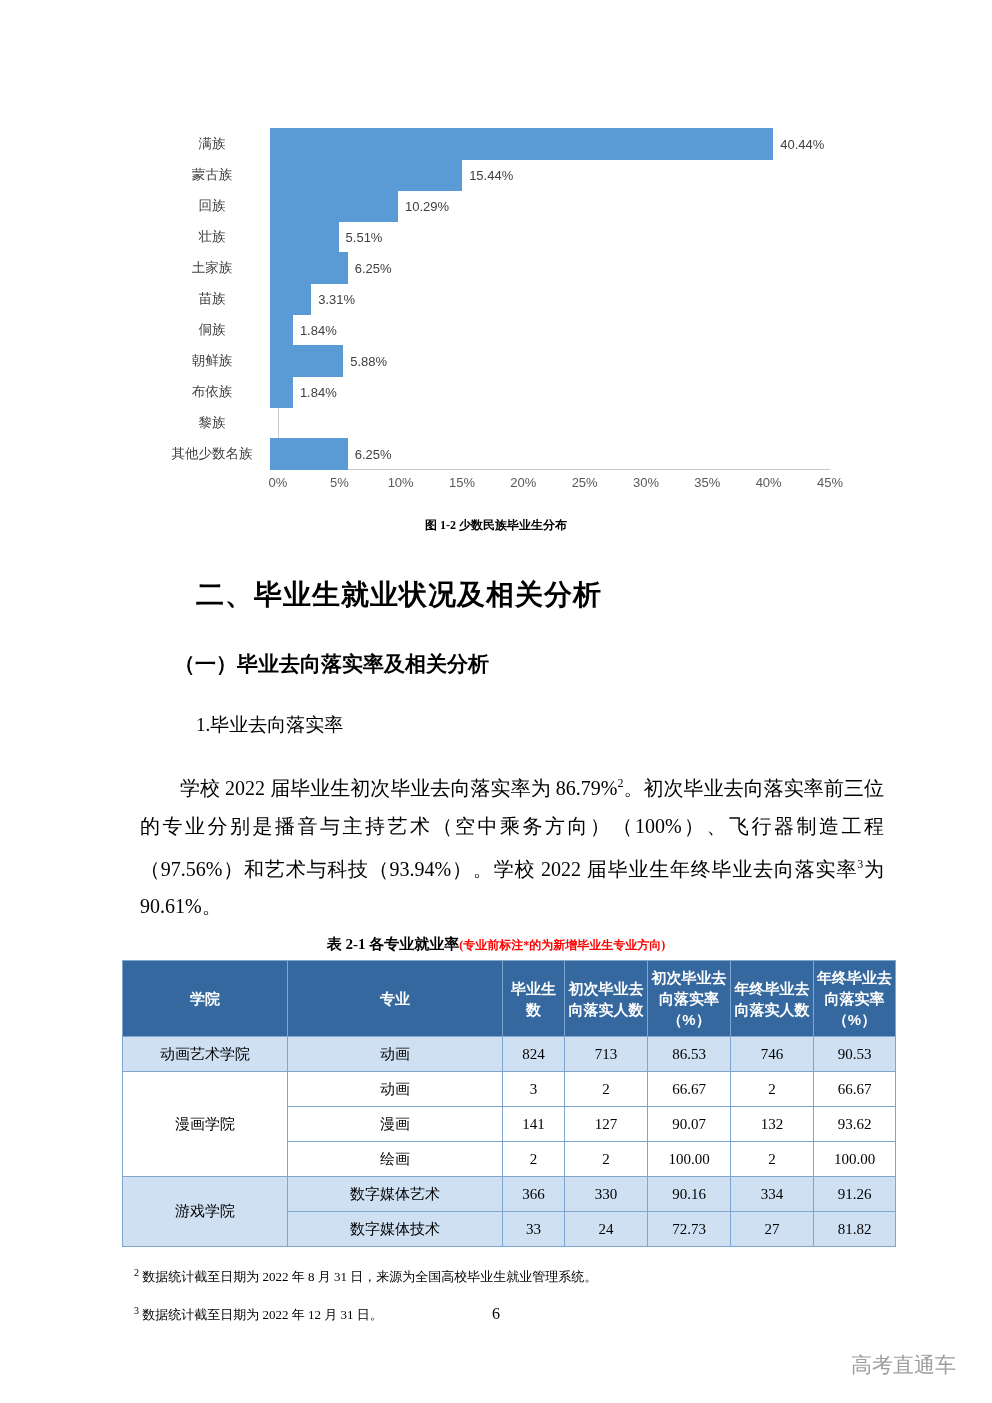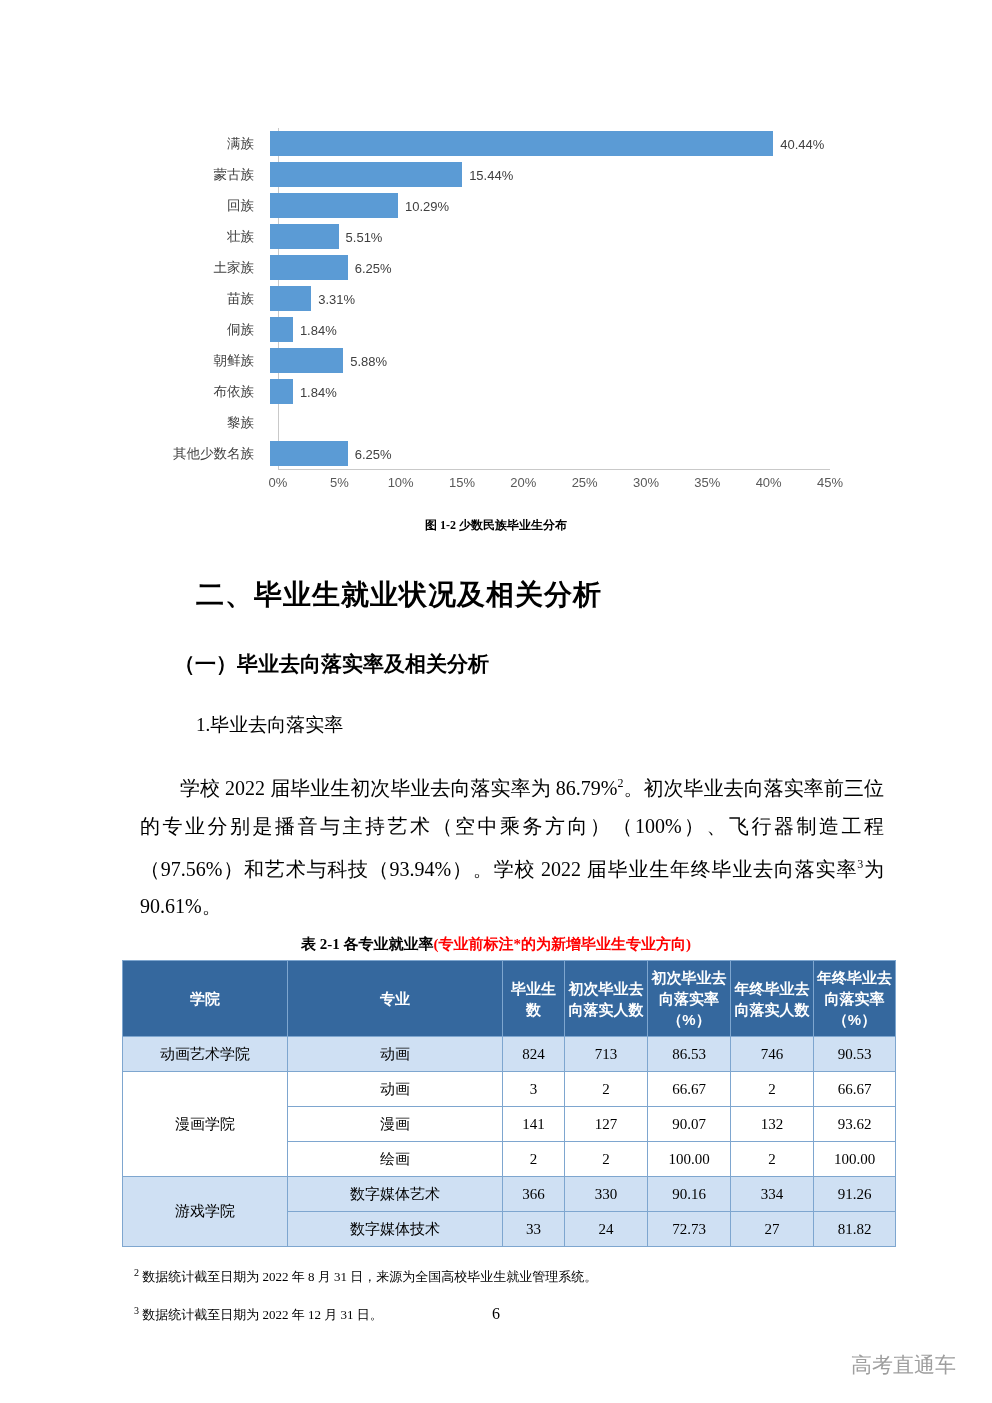--- a/index.html
+++ b/index.html
@@ -10,24 +10,24 @@
     font-family:"Liberation Serif", serif; color:#000;
   }
 
   
   .chart { position:relative; margin:128px 0 0 170px; width:660px; }
   .plot { position:relative; }
   .axis-y { position:absolute; left:108px; top:0; height:341px; border-left:1px solid #c9c9c9; }
   .axis-x { position:absolute; left:108px; right:0; top:341px; border-top:1px solid #c9c9c9; }
   .crow { display:flex; align-items:center; height:31px; }
   .clabel {
-    width:100px; padding-right:16px; flex-shrink:0; text-align:right;
+    width:100px; padding-right:16px; flex-shrink:0; text-align:center;
     font-family:"Liberation Sans", sans-serif; font-size:13.5px; color:#3f3f3f;
   }
-  .ctrack { position:relative; flex:1; height:25px; }
+  .ctrack { position:relative; flex:1; height:32px; }
   .cbar { height:100%; }
   .cval {
     position:absolute; top:50%; transform:translateY(-50%);
     font-family:"Liberation Sans", sans-serif; font-size:13px; color:#404040; white-space:nowrap;
   }
   .axis-ticks { position:relative; height:20px; margin-left:108px; margin-top:6px; }
   .tick {
     position:absolute; transform:translateX(-50%);
     font-family:"Liberation Sans", sans-serif; font-size:13px; color:#595959; white-space:nowrap;
   }
@@ -46,21 +46,21 @@
   }
   .h3 { margin:34px 0 0 196px; font-size:19px; font-weight:normal; }
   .para {
     margin:26px 108px 0 140px; font-size:20px; line-height:38px;
     text-align:justify; text-indent:2em;
   }
   .para sup, .tbl-caption sup { font-size:12px; }
 
   
   .tbl-caption { margin-top:10px; text-align:center; font-size:15px; font-weight:bold; }
-  .tbl-caption .red { color:var(--red,#ff0000); font-size:15px; }
+  .tbl-caption .red { color:var(--red,#ff0000); font-size:12px; }
   table {
     border-collapse:collapse; table-layout:fixed; width:773px;
     margin:6px 0 0 122px; text-align:center; font-size:15px;
   }
   th, td { border:1px solid var(--tbl-border,#7ea6cf); padding:2px 3px; }
   th {
     background:var(--header-bg,#35689e); color:#fff; font-weight:bold;
     font-family:"Liberation Sans", sans-serif; font-size:15px;
     padding:6px 2px; line-height:1.4;
   }

